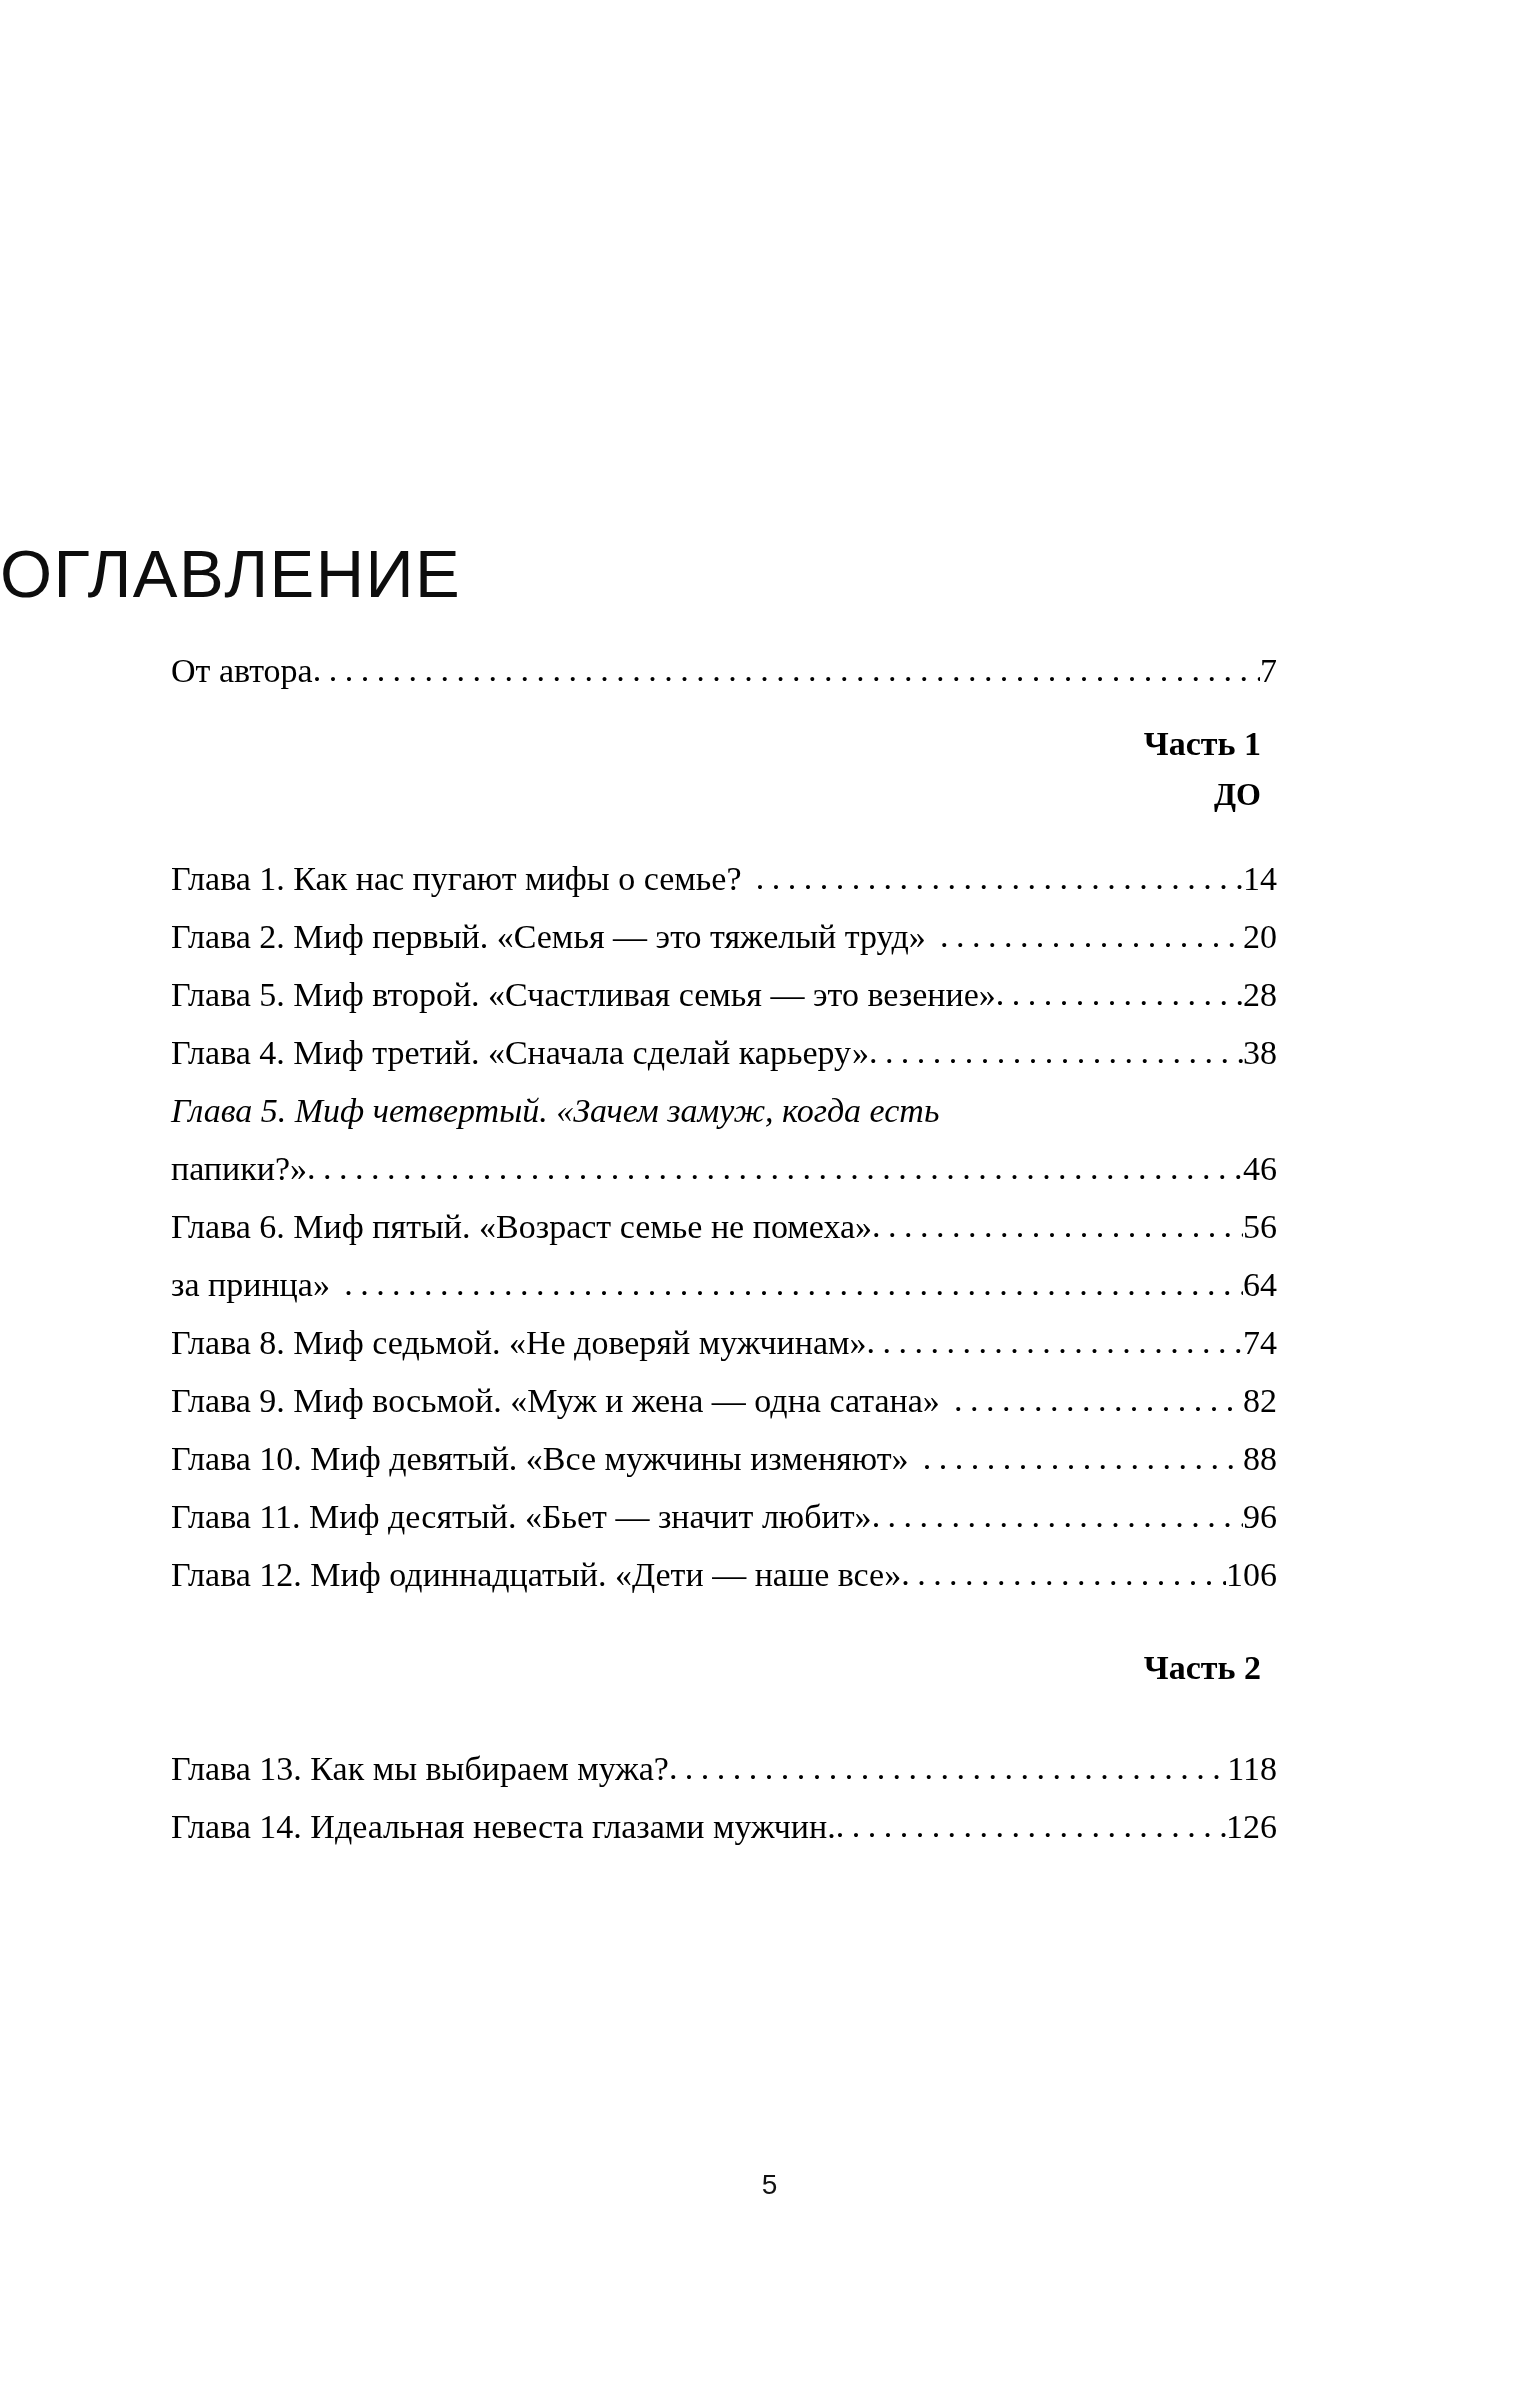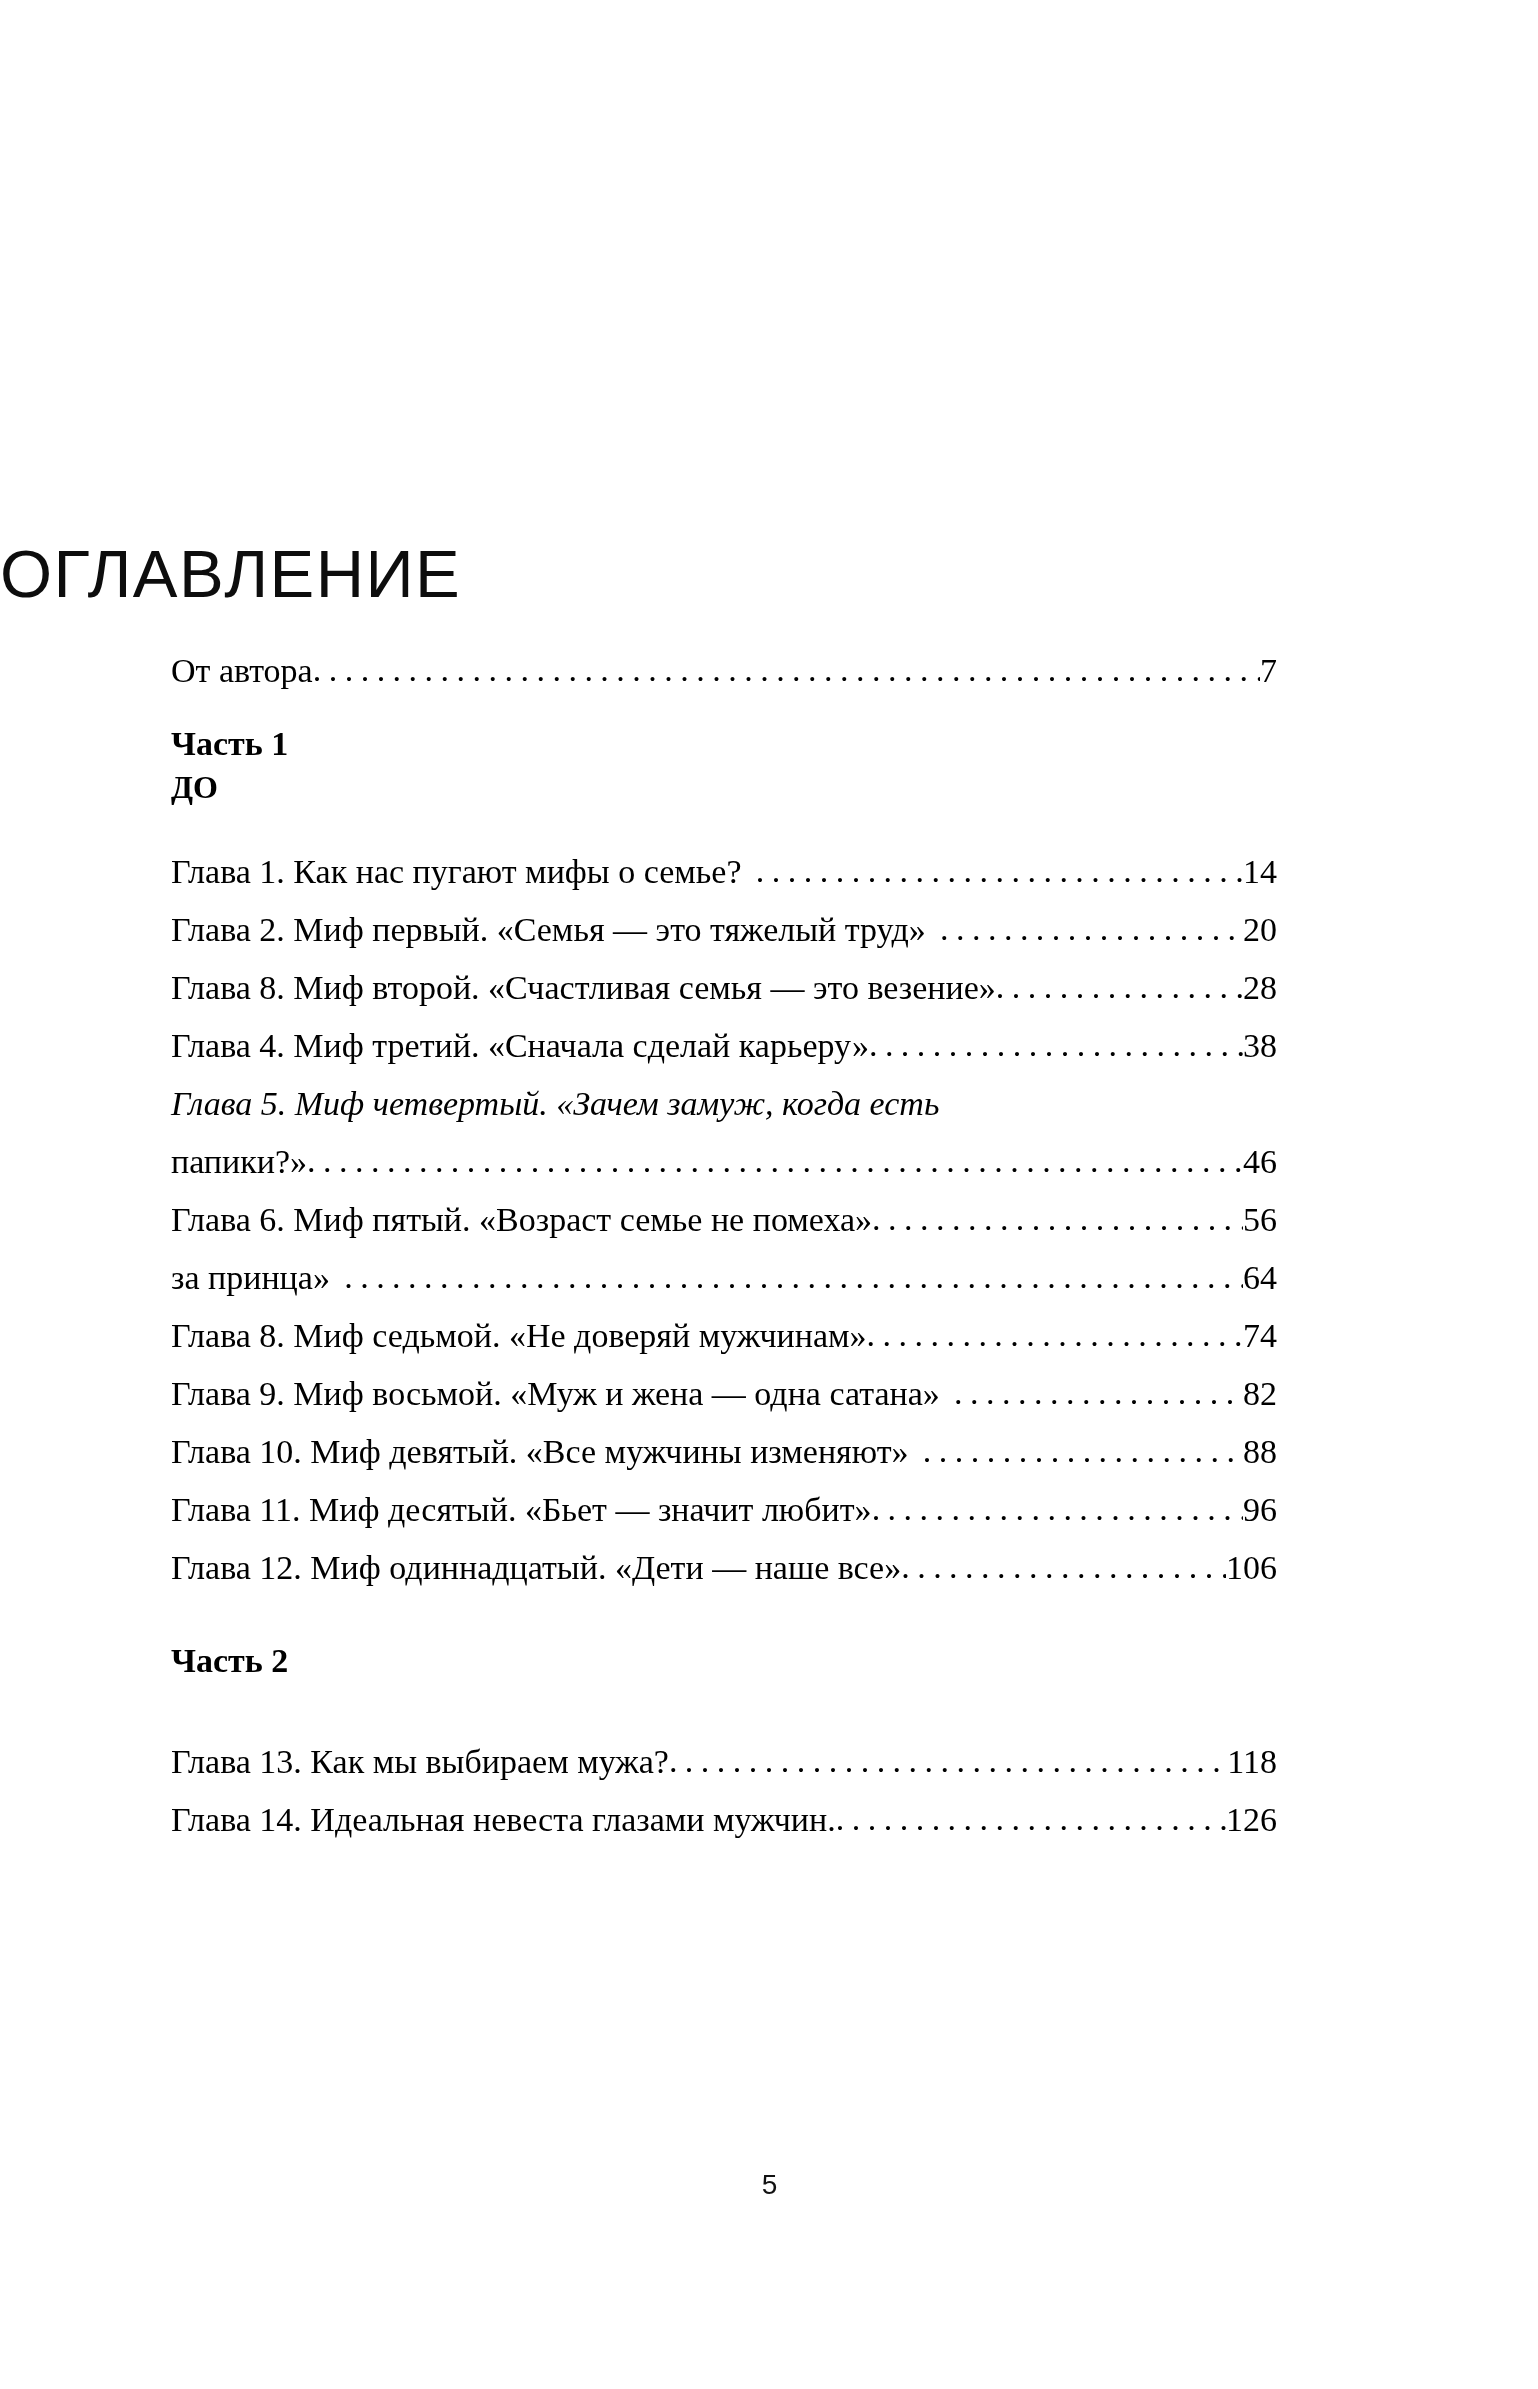--- a/index.html
+++ b/index.html
@@ -77,23 +77,23 @@
   }
   .entry-page {
     flex: 0 0 auto;
     text-align: right;
   }
   
   .entry.wrapped { margin-bottom: 24px; }
 
   
   .part {
-    text-align: left;
+    text-align: right;
     font-weight: bold;
-    margin: 0;
+    margin: 16px;
     color: #000000;
   }
   .part-number {
     font-size: 34px;
     line-height: 1.05;
     margin-bottom: 9px;
   }
   .part-name {
     font-size: 32px;
     line-height: 1.05;
@@ -147,21 +147,21 @@
           </div>
           <div class="entry">
             <div class="entry-line">
               <span class="entry-text">Глава 2. Миф первый. «Семья — это тяжелый труд»</span>
               <span class="leader gap-before">........................................................................................................................</span>
               <span class="entry-page">20</span>
             </div>
           </div>
           <div class="entry">
             <div class="entry-line">
-              <span class="entry-text">Глава 8. Миф второй. «Счастливая семья — это везение»</span>
+              <span class="entry-text">Глава 5. Миф второй. «Счастливая семья — это везение»</span>
               <span class="leader">........................................................................................................................</span>
               <span class="entry-page">28</span>
             </div>
           </div>
           <div class="entry">
             <div class="entry-line">
               <span class="entry-text">Глава 4. Миф третий. «Сначала сделай карьеру»</span>
               <span class="leader">........................................................................................................................</span>
               <span class="entry-page">38</span>
             </div>

